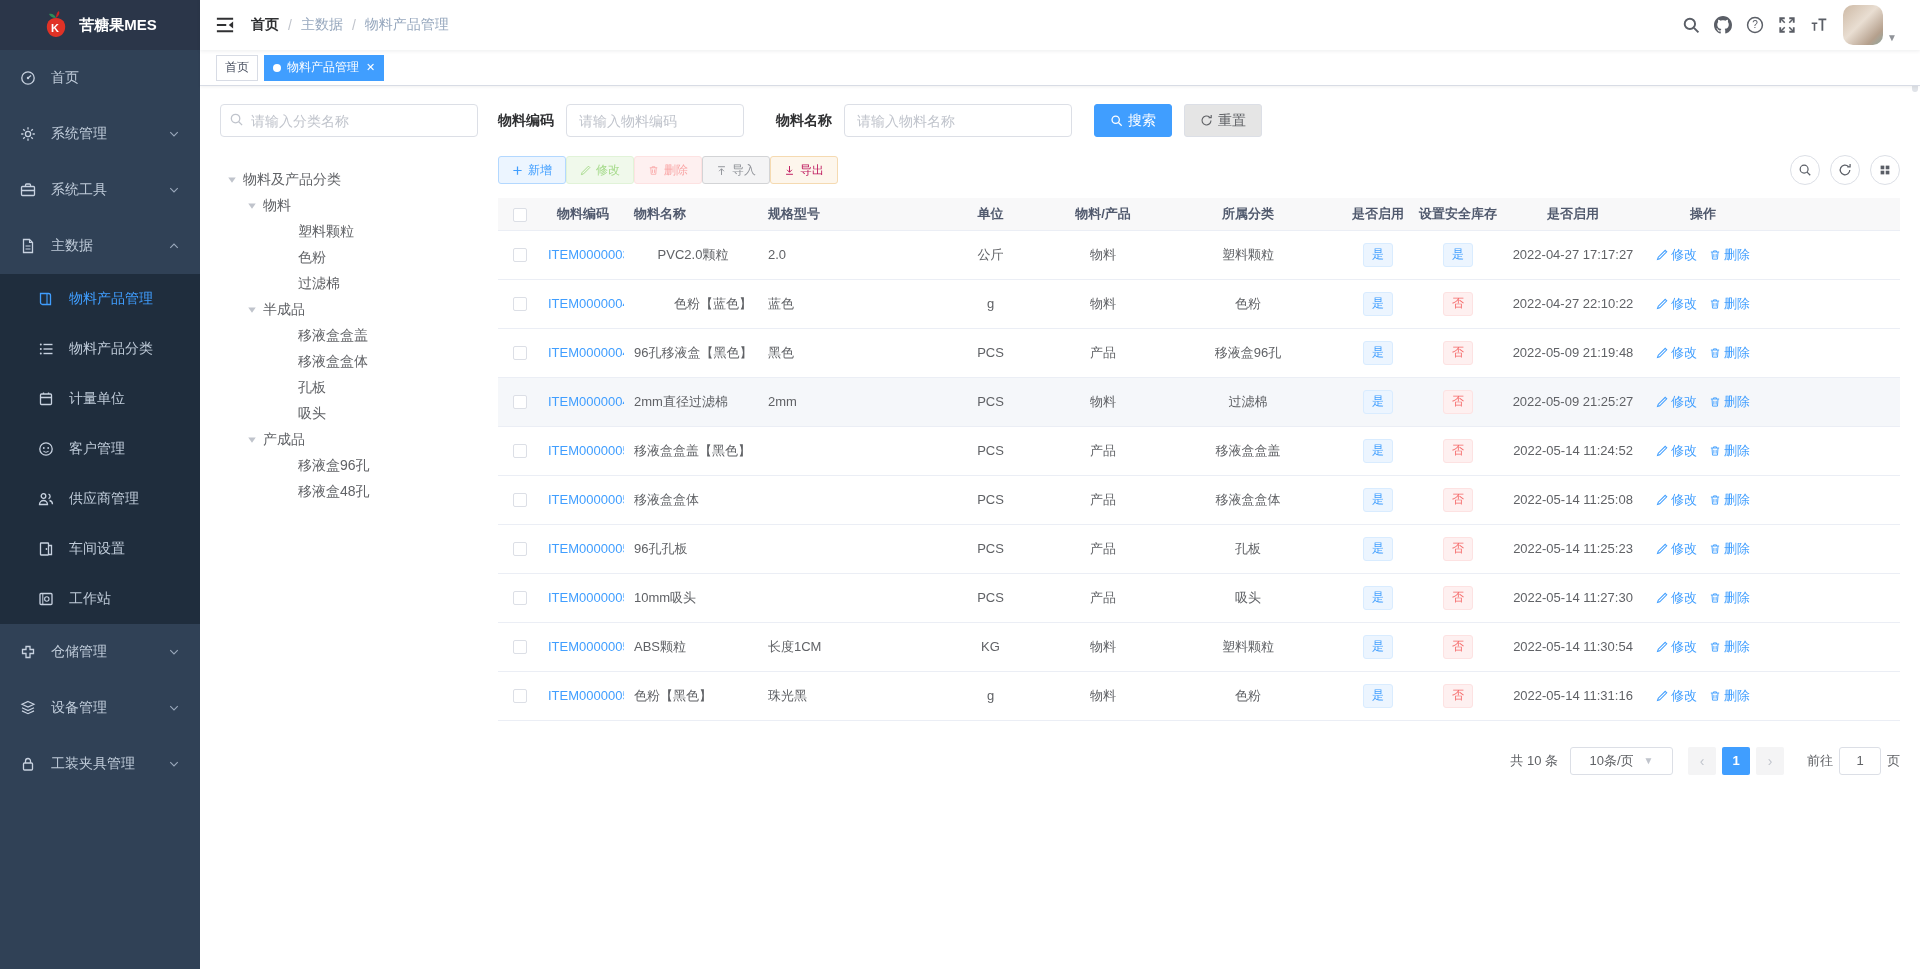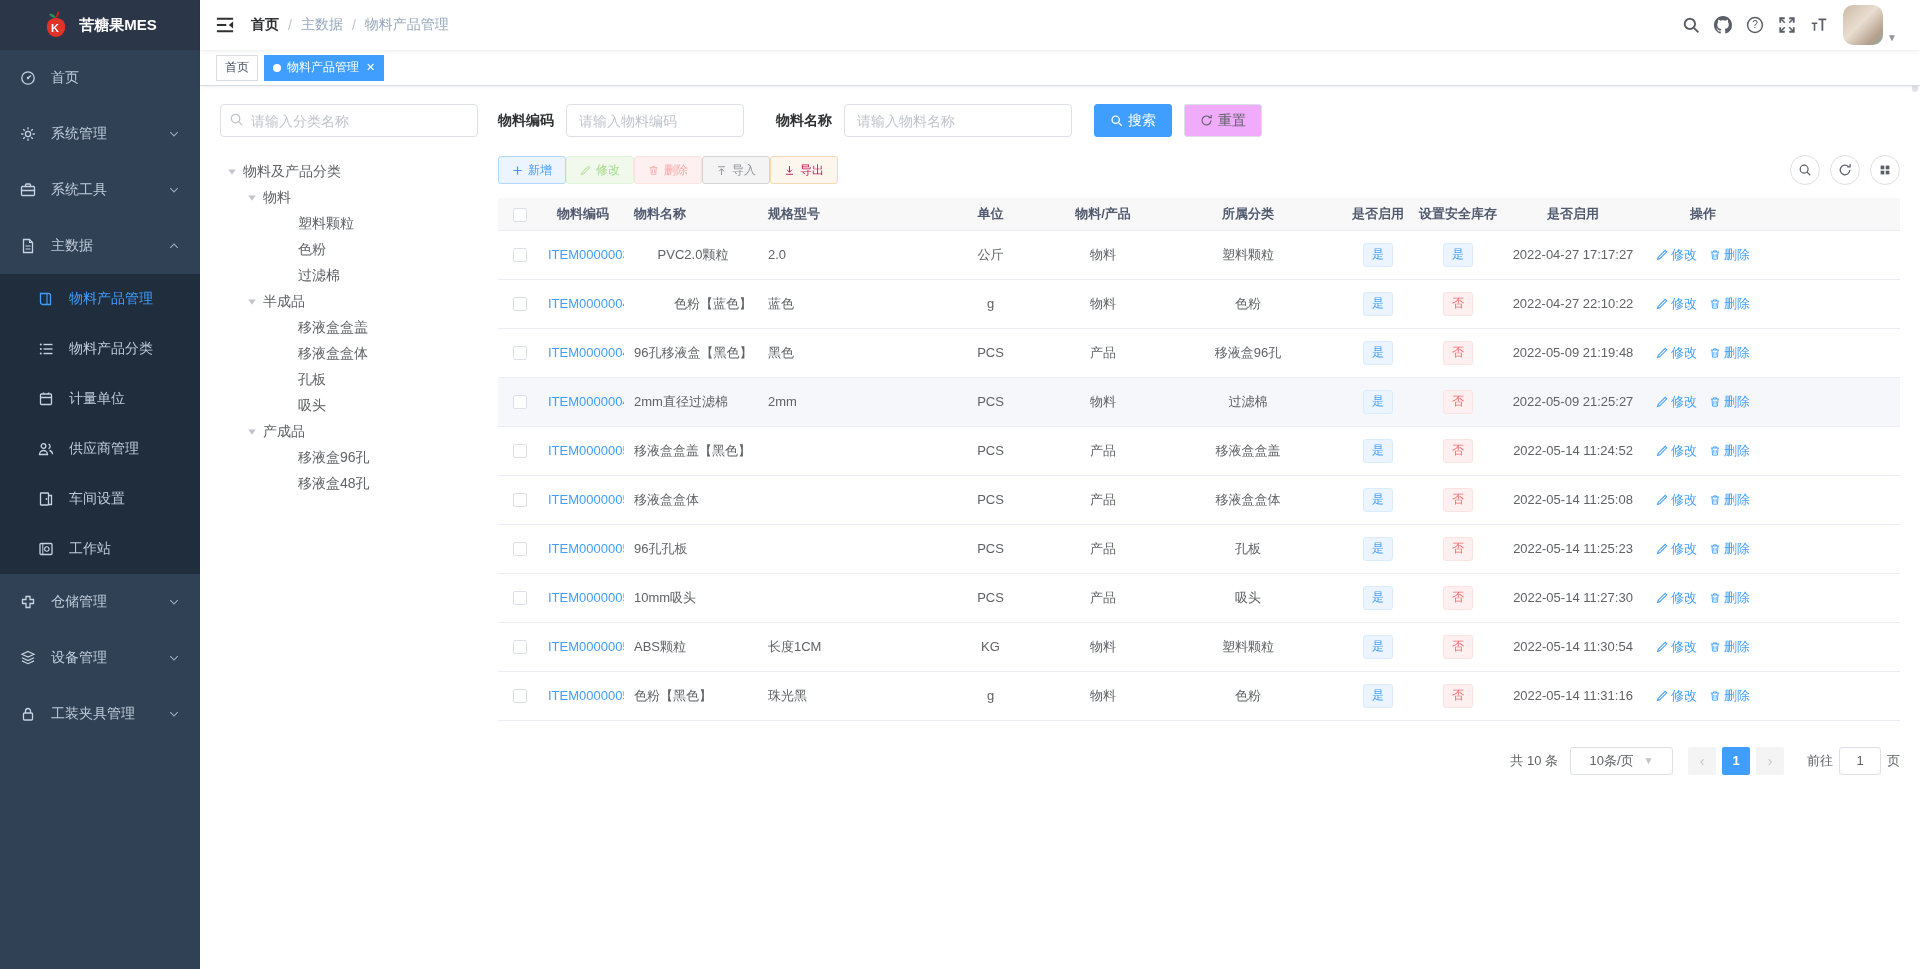--- a/index.html
+++ b/index.html
@@ -53,21 +53,21 @@
 
 .content { flex:1; display:flex; padding:18px 20px 0 20px; background:#fff; }
 .tree-panel { width:258px; flex-shrink:0; margin-right:20px; }
 .tree-search { position:relative; }
 .tree-search input { width:258px; height:33px; border:1px solid #dcdfe6; border-radius:4px;
   padding:0 10px 0 30px; font-size:14px; color:#606266; outline:none;
   font-family:"Liberation Sans","DejaVu Sans",sans-serif; }
 .tree-search input::placeholder { color:#c0c4cc; }
 .tree-search .ts-icon { position:absolute; left:9px; top:8px; width:15px; height:15px; color:#c0c4cc; }
 .tree-search .ts-icon svg { width:15px; height:15px; display:block; }
-.tree { margin-top:22px; }
+.tree { margin-top:30px; }
 .tree-node { height:26px; display:flex; align-items:center; font-size:14px; color:#606266;
   cursor:pointer; }
 .tree-node .caret { width:12px; height:12px; margin-right:5px; color:#c0c4cc; flex-shrink:0; }
 .tree-node .caret svg { width:12px; height:12px; display:block; }
 .tree-node.lv0 { padding-left:6px; }
 .tree-node.lv1 { padding-left:26px; }
 .tree-node.lv2 { padding-left:61px; }
 
 .table-panel { flex:1; display:flex; flex-direction:column; }
 
@@ -78,21 +78,21 @@
   font-size:14px; color:#606266; outline:none;
   font-family:"Liberation Sans","DejaVu Sans",sans-serif; }
 .f-input::placeholder { color:#c0c4cc; }
 .f-input.w1 { width:178px; margin-right:32px; }
 .f-input.w2 { width:228px; margin-right:22px; }
 .btn { display:inline-flex; align-items:center; justify-content:center; gap:5px;
   border-radius:3px; cursor:pointer; border:1px solid transparent; white-space:nowrap; }
 .btn svg { display:block; }
 .btn-search { height:33px; padding:0 15px; background:#409EFF; border-color:#409EFF;
   color:#fff; font-size:14px; margin-right:12px; }
-.btn-reset { height:33px; padding:0 15px; background:#f0abfc; border-color:#dcdfe6;
+.btn-reset { height:33px; padding:0 15px; background:#e5e5e5; border-color:#dcdfe6;
   color:#606266; font-size:14px; }
 
 
 .toolbar { display:flex; align-items:center; margin-bottom:13px; }
 .btn-mini { height:28px; padding:0 13px; font-size:12px; }
 .btn-add    { background:#ecf5ff; border-color:#b3d8ff; color:#409eff; }
 .btn-edit   { background:#f0f9eb; border-color:#e1f3d8; color:#a4da89; }
 .btn-del    { background:#fef0f0; border-color:#fde2e2; color:#f9a7a7; }
 .btn-import { background:#f4f4f5; border-color:#d3d4d6; color:#909399; }
 .btn-export { background:#fdf6ec; border-color:#f5dab1; color:#be185d; }
@@ -235,20 +235,31 @@
             <span>物料产品分类</span>
           </div>
           <div class="menu-item">
             <span class="mi-icon">
               <svg viewBox="0 0 16 16">
                 <rect x="2.5" y="3" width="11" height="10.5" rx="1" fill="none" stroke="currentColor" stroke-width="1.3"></rect>
                 <path d="M5.5 3V1.5M10.5 3V1.5M2.5 6.5h11" stroke="currentColor" stroke-width="1.3"></path>
               </svg>
             </span>
             <span>计量单位</span>
+          </div>
+          <div class="menu-item">
+            <span class="mi-icon">
+              <svg viewBox="0 0 16 16">
+                <circle cx="8" cy="8" r="6.2" fill="none" stroke="currentColor" stroke-width="1.3"></circle>
+                <circle cx="5.8" cy="7" r=".9" fill="currentColor"></circle>
+                <circle cx="10.2" cy="7" r=".9" fill="currentColor"></circle>
+                <path d="M5.5 10a3.2 3.2 0 0 0 5 0" fill="none" stroke="currentColor" stroke-width="1.1"></path>
+              </svg>
+            </span>
+            <span>客户管理</span>
           </div>
           <div class="menu-item">
             <span class="mi-icon">
               <svg viewBox="0 0 16 16">
                 <circle cx="5.5" cy="5" r="2.3" fill="none" stroke="currentColor" stroke-width="1.3"></circle>
                 <path d="M1.5 13.5a4 4 0 0 1 8 0z" fill="none" stroke="currentColor" stroke-width="1.3"></path>
                 <path d="M10.5 3.2a2.3 2.3 0 0 1 0 4.4M11.5 9.5a4 4 0 0 1 3 3.8" fill="none" stroke="currentColor" stroke-width="1.3"></path>
               </svg>
             </span>
             <span>供应商管理</span>

